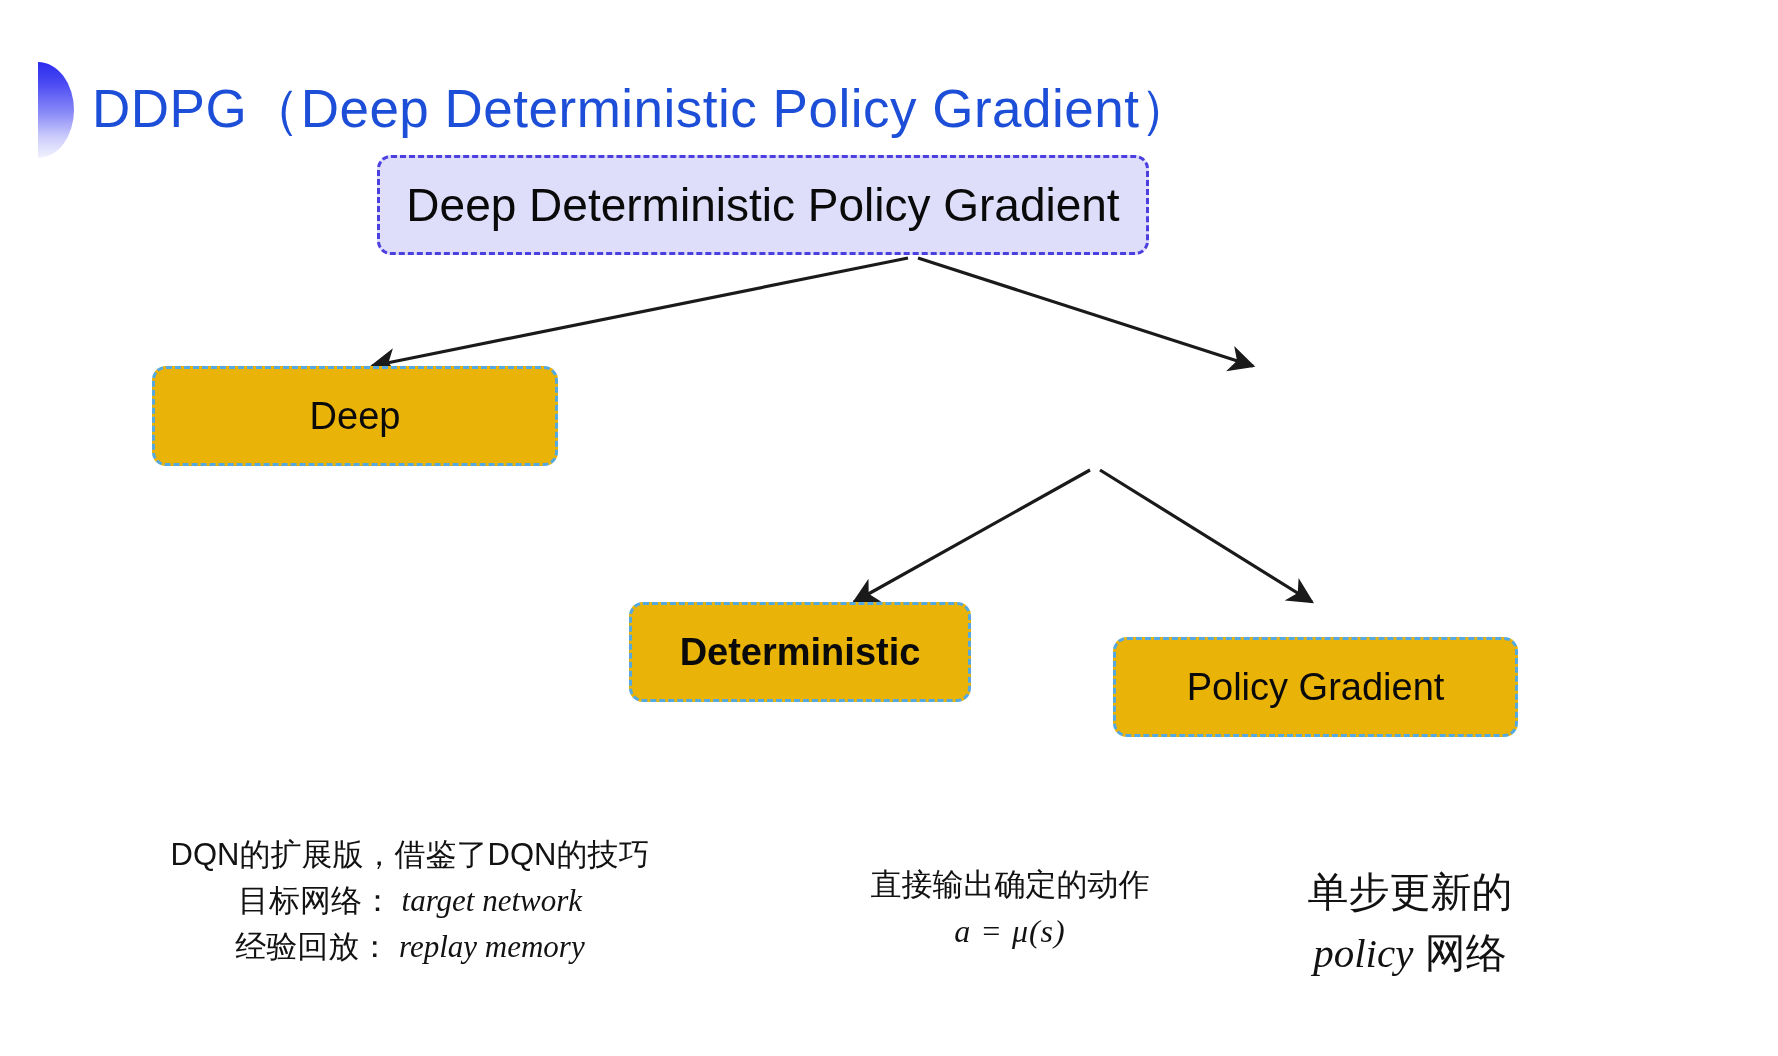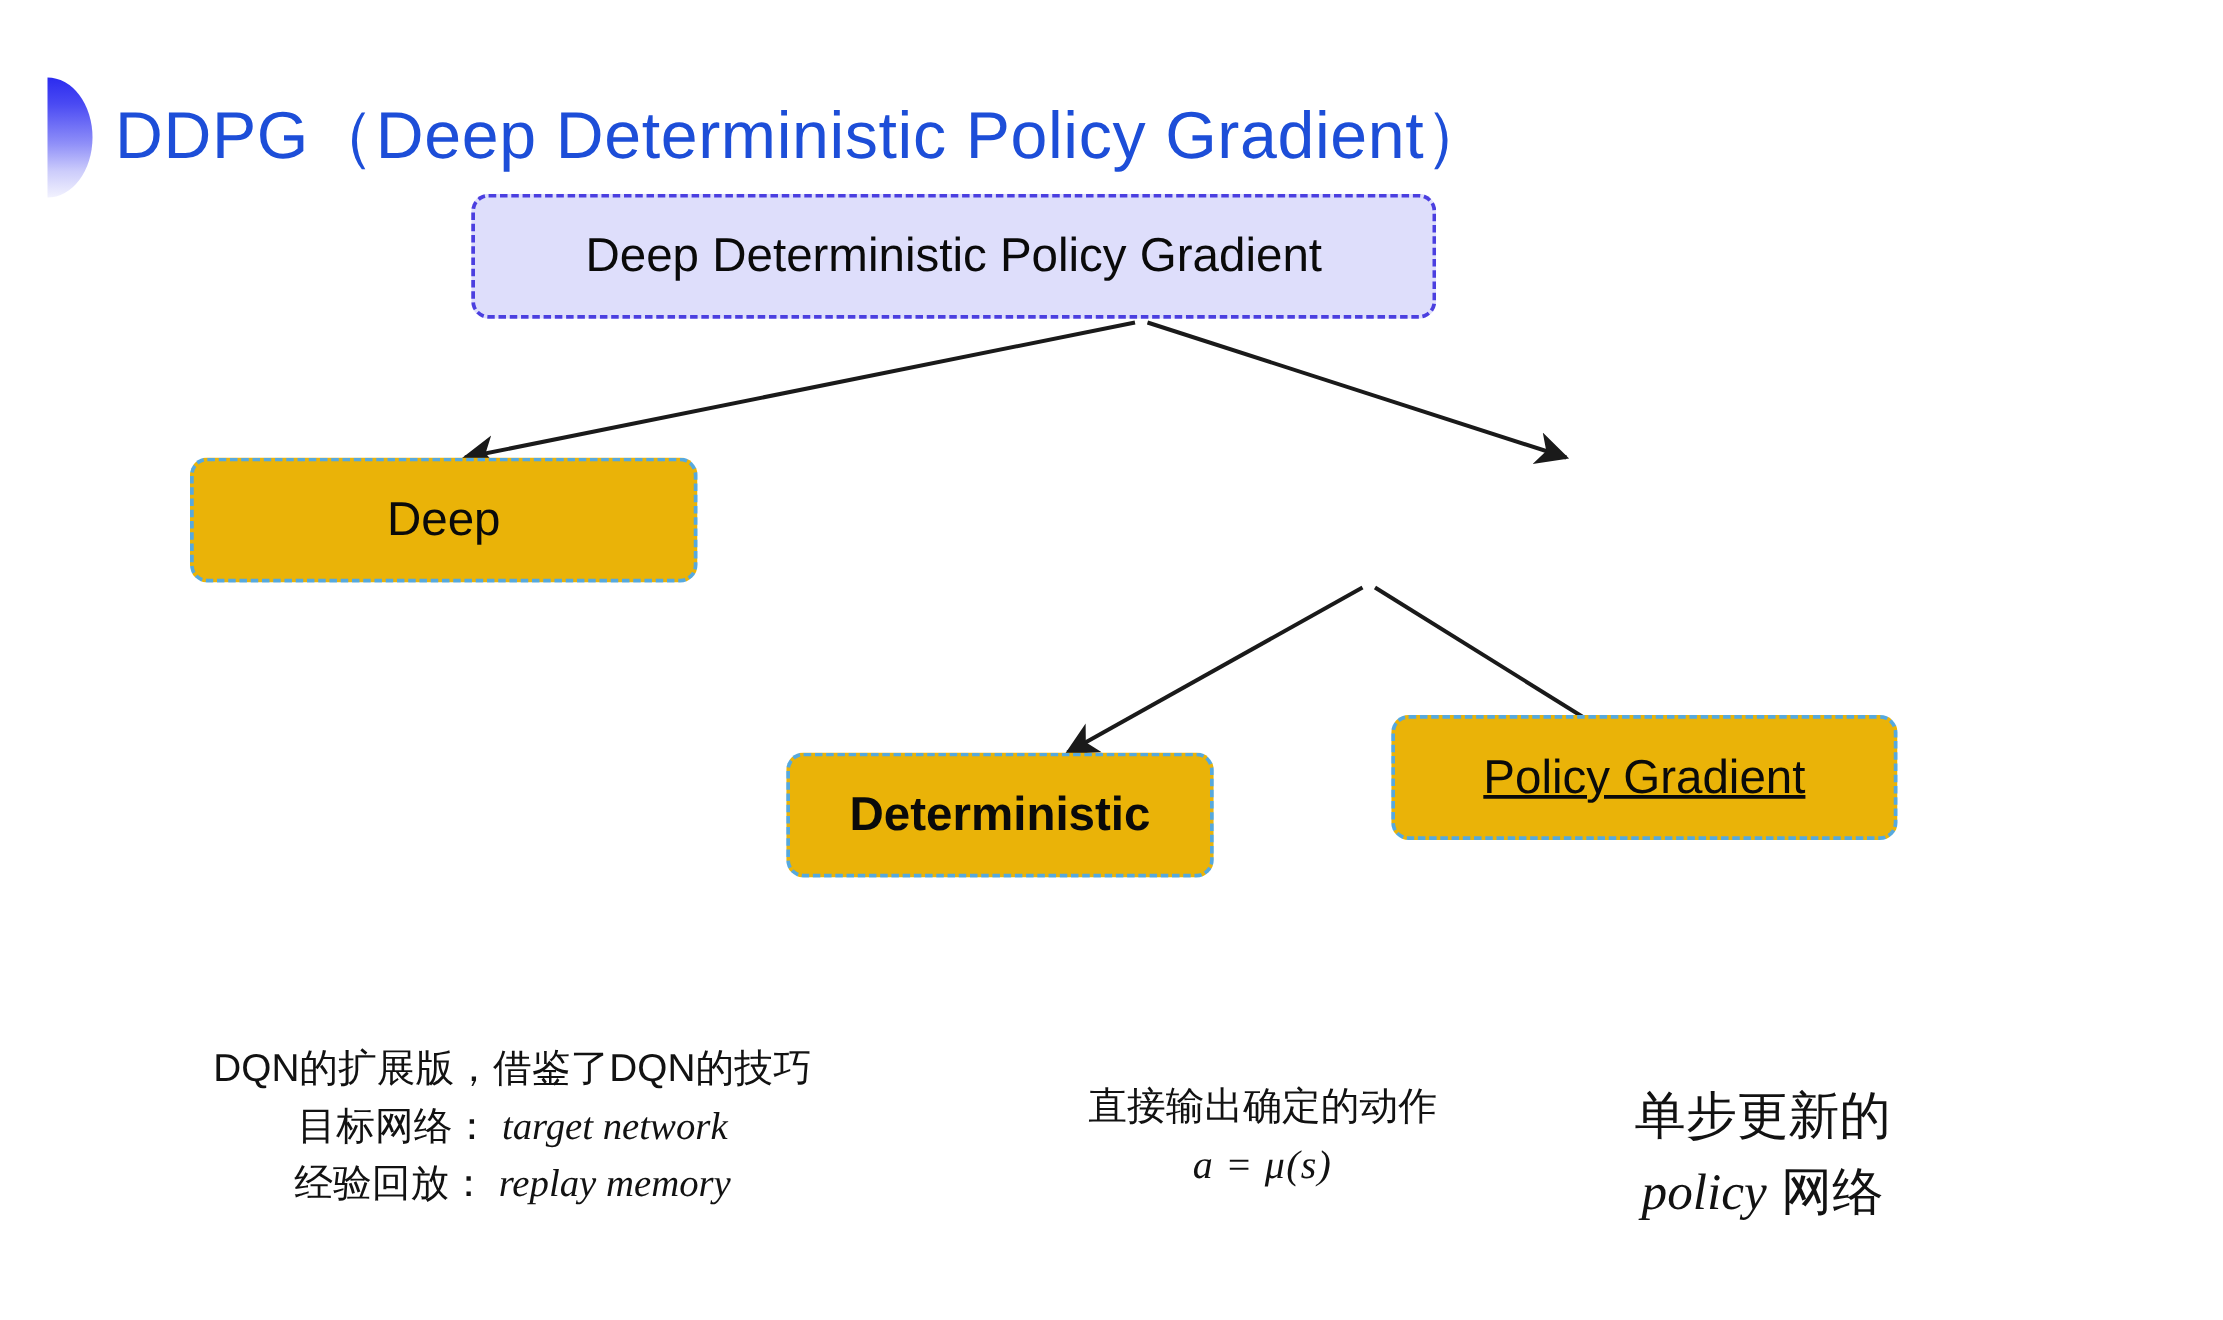--- a/index.html
+++ b/index.html
@@ -40,25 +40,25 @@
   }
   .node-purple{
     background:#dedefb;
     border:3px dashed #4b3fe0;
   }
   .node-cyan{
     background:#eab308;
     border:3px dashed #56a9de;
   }
 
-  #node-root{left:377px;top:155px;width:772px;height:100px;font-size:38px;}
+  #node-root{left:377px;top:155px;width:772px;height:100px;font-size:46px;}
   #node-deep{left:152px;top:366px;width:406px;height:100px;font-size:38px;}
   #node-dpg{left:738px;top:366px;width:710px;height:100px;font-size:38px;}
   #node-det{left:629px;top:602px;width:342px;height:100px;font-size:38px;font-weight:bold;}
-  #node-pg{left:1113px;top:572px;width:405px;height:100px;font-size:38px;text-decoration:underline;}
+  #node-pg{left:1113px;top:637px;width:405px;height:100px;font-size:38px;}
 
   
   #arrows{position:absolute;left:0;top:0;width:1778px;height:1056px;pointer-events:none;}
 
   
   .caption{
     position:absolute;
     color:#121212;
     text-align:center;
     line-height:1.48;

